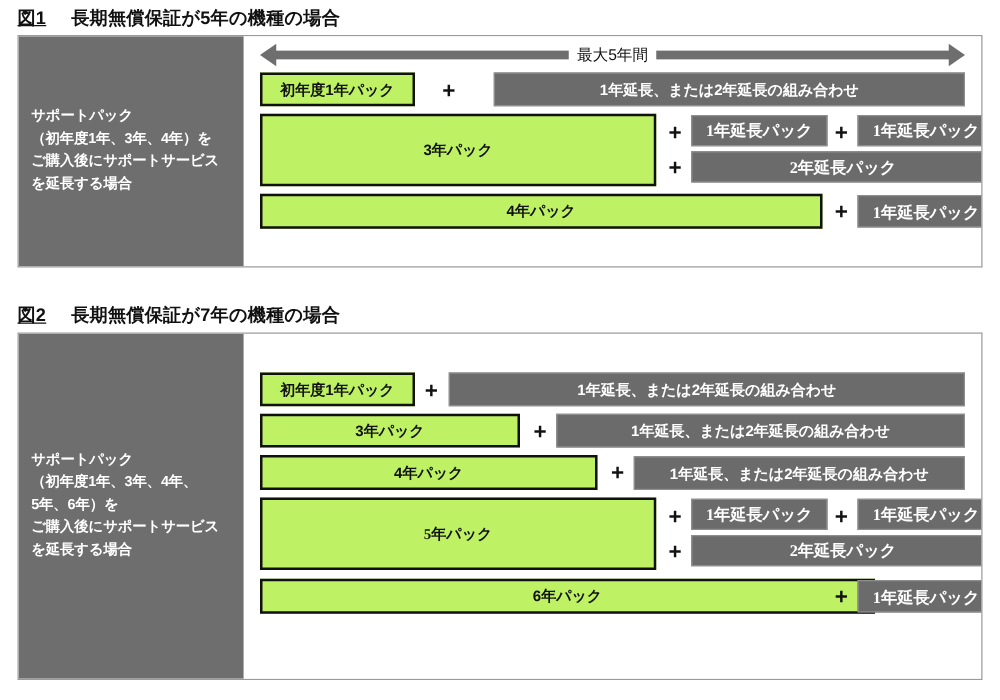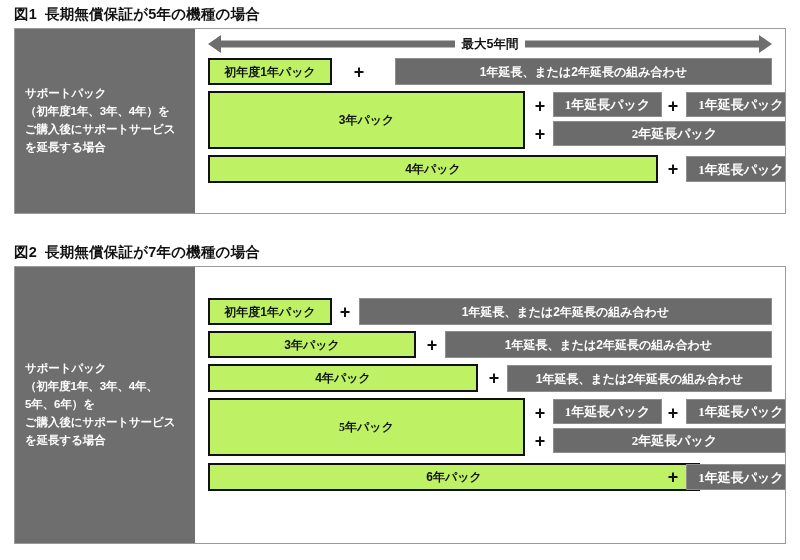--- a/index.html
+++ b/index.html
@@ -14,21 +14,21 @@
 
   
   .caption{
     position:absolute;
     font-size:14.5px;
     font-weight:bold;
     letter-spacing:.2px;
     white-space:nowrap;
     color:#111;
   }
-  .caption .cap-no{margin-right:8px;}
+  .caption .cap-no{margin-right:20px;text-decoration:underline;}
 
   
   .figure{
     position:absolute;
     box-sizing:border-box;
     border:1px solid #9a9a9a;
     background:#ffffff;
     display:flex;
     overflow:hidden;
   }
@@ -91,21 +91,21 @@
     border-bottom:9px solid transparent;
   }
   .arrow-head.left{left:0;border-right:13px solid #6e6e6e;}
   .arrow-head.right{right:0;border-left:13px solid #6e6e6e;}
   .arrow-label{
     position:relative;
     z-index:2;
     background:#ffffff;
     padding:0 7px;
     font-size:12.5px;
-    font-weight:bold;
+    font-weight:normal;
     color:#111;
     white-space:nowrap;
     line-height:1;
   }
 
   
   .bar{
     position:absolute;
     box-sizing:border-box;
     display:flex;

